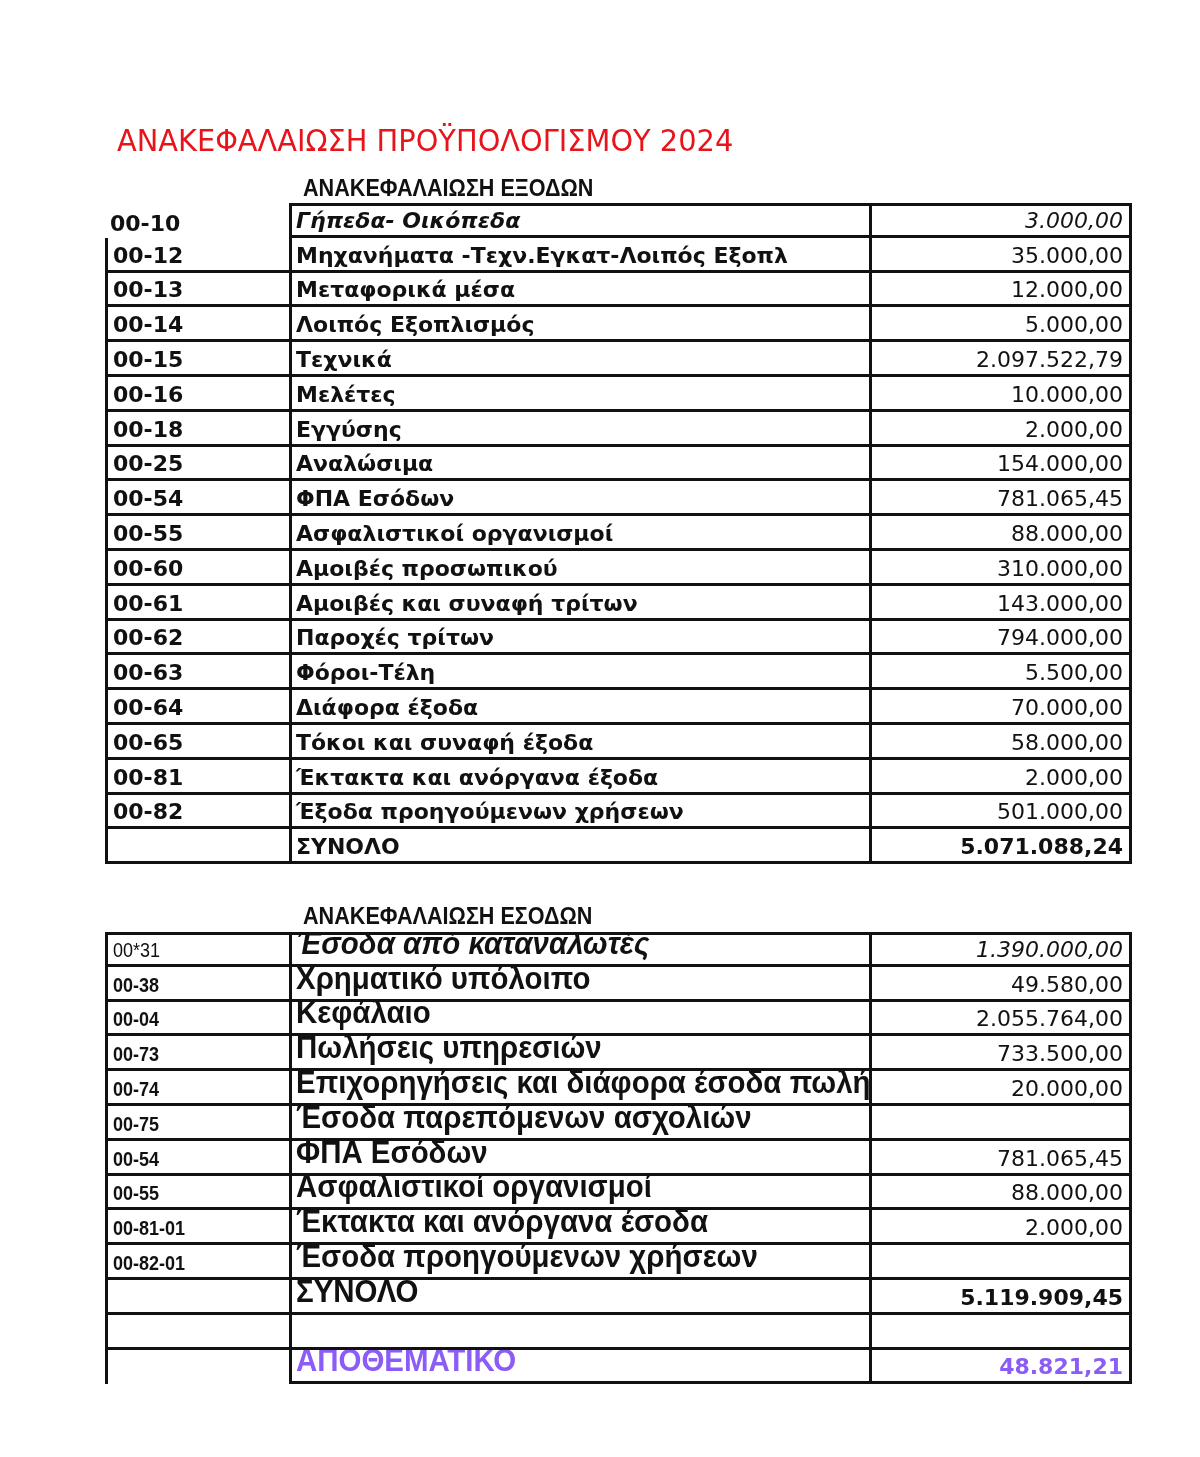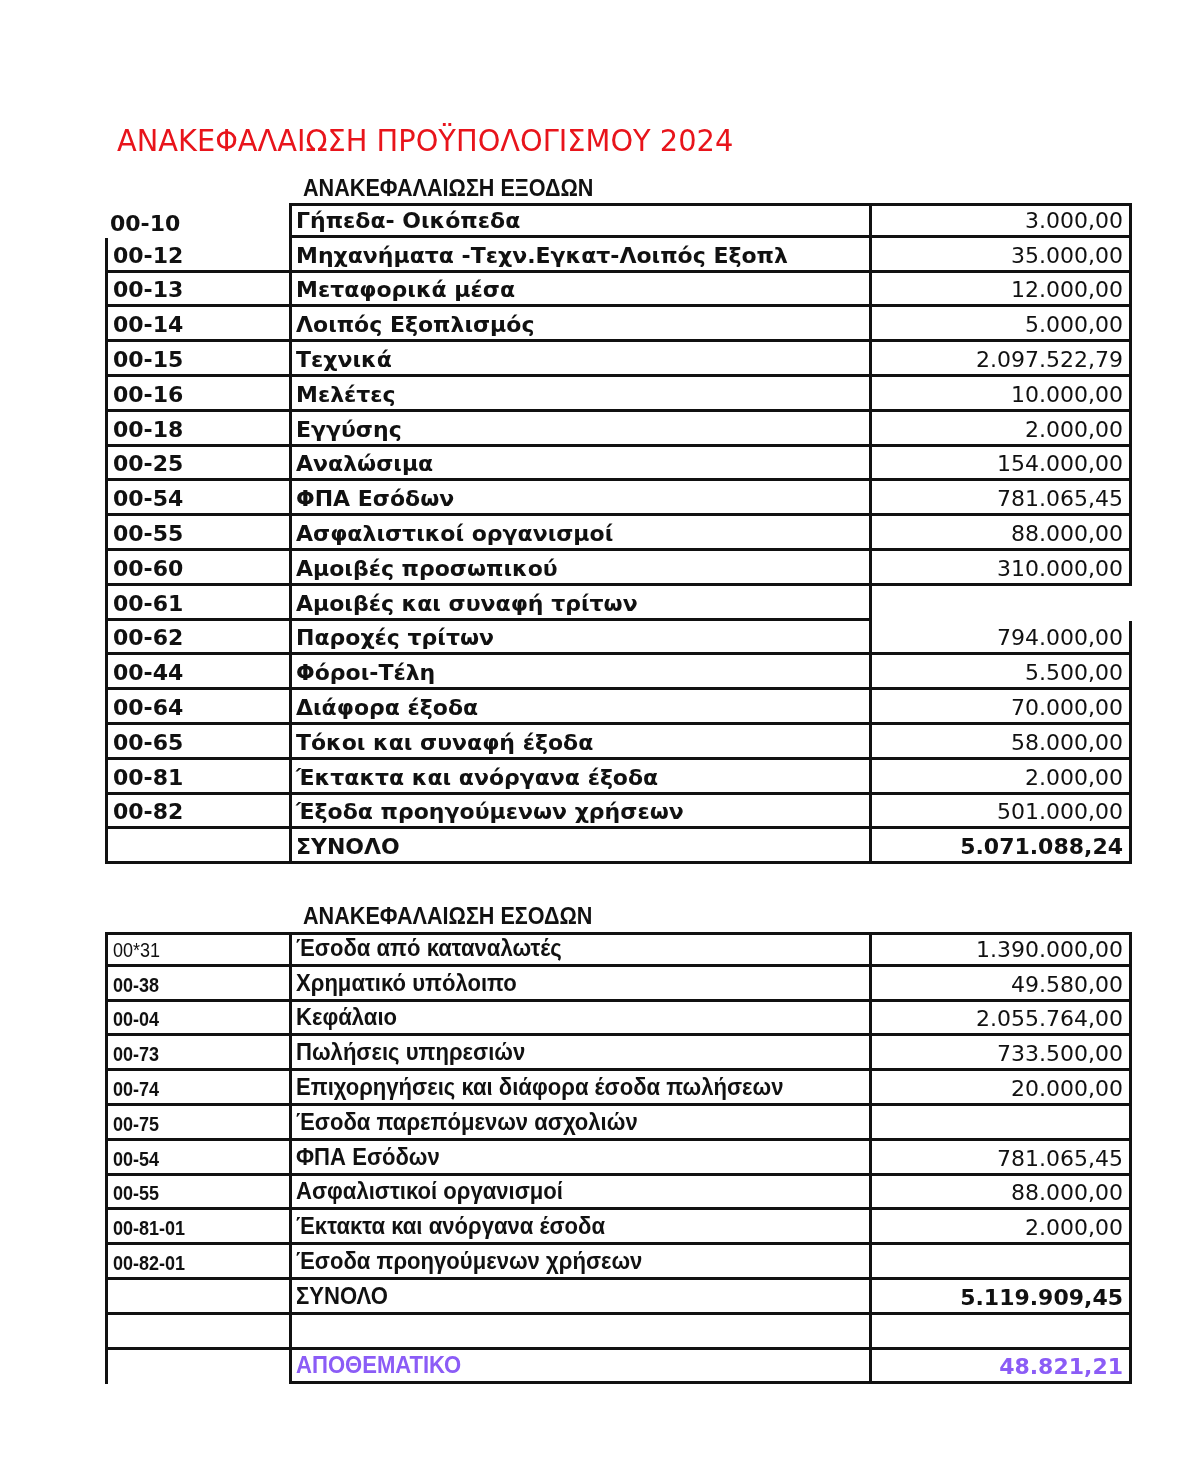--- a/index.html
+++ b/index.html
@@ -8,27 +8,27 @@
   .section-title { position: absolute; left: 303px; font-family: "Liberation Sans", sans-serif; font-weight: bold; font-size: 24px; color: #111; transform: scaleX(0.9); transform-origin: left top; white-space: nowrap; }
   .tbl { position: absolute; left: 105px; width: 1027px; }
   .row { display: flex; height: 34.8px; box-sizing: border-box; }
   .cell { box-sizing: border-box; border-bottom: 3px solid #111; display: flex; align-items: flex-end; padding-bottom: 2px; white-space: nowrap; overflow: hidden; font-size: 24px; }
   .c-code { width: 187px; border-left: 3px solid #111; border-right: 3px solid #111; padding-left: 5px; font-weight: bold; }
   .c-desc { width: 580px; border-right: 3px solid #111; padding-left: 4px; font-weight: bold; }
   .c-amt { width: 260px; border-right: 3px solid #111; justify-content: flex-end; padding-right: 6px; font-weight: normal; }
   .t1 .c-desc { font-family: "DejaVu Sans", sans-serif; font-size: 22px; font-weight: bold; }
   .t1 .c-amt { font-family: "DejaVu Sans", sans-serif; font-size: 22px; }
   .t1 .c-code { font-family: "DejaVu Sans", sans-serif; font-size: 22px; }
-  .t2 .c-desc { font-family: "Liberation Sans", sans-serif; font-size: 24px; }
+  .t2 .c-desc { font-family: "Liberation Sans", sans-serif; font-size: 32px; }
   .t2 .c-desc span { display: inline-block; transform: scaleX(0.92); transform-origin: left bottom; }
   .t2 .c-code { font-size: 20px; }
   .t2 .c-code span { display: inline-block; transform: scaleX(0.9); transform-origin: left bottom; }
   .t2 .c-amt { font-family: "DejaVu Sans", sans-serif; font-size: 22px; }
   .first-row .c-code { border-left: none; border-bottom: none; }
-  .first-row .c-desc, .first-row .c-amt { border-top: 3px solid #111; }
+  .first-row .c-desc, .first-row .c-amt { border-top: 3px solid #111; font-style: italic; }
   .t1 .first-row .c-code { border-bottom: 3px solid #111; border-left: none; }
   .t2 .first-row .c-code { border-top: 3px solid #111; border-left: 3px solid #111; border-bottom: 3px solid #111; }
   .thin { font-weight: normal !important; }
   .total .c-desc, .total .c-amt { font-weight: bold; }
   .reserve .c-desc, .reserve .c-amt { color: #8b5cf6; font-weight: bold; }
   .reserve .c-code { border-bottom: none; }
   .t1 .first-row .c-code { border-bottom: none; }
 </style>
 </head>
 <body>
@@ -159,35 +159,38 @@
         <span>310.000,00</span>
       </div>
     </div>
     <div class="row ">
       <div class="cell c-code">
         <span>00-61</span>
       </div>
       <div class="cell c-desc">
         <span>Αμοιβές και συναφή τρίτων</span>
       </div>
+      <div class="cell c-amt">
+        <span>143.000,00</span>
+      </div>
     </div>
     <div class="row ">
       <div class="cell c-code">
         <span>00-62</span>
       </div>
       <div class="cell c-desc">
         <span>Παροχές τρίτων</span>
       </div>
       <div class="cell c-amt">
         <span>794.000,00</span>
       </div>
     </div>
     <div class="row ">
       <div class="cell c-code">
-        <span>00-44</span>
+        <span>00-63</span>
       </div>
       <div class="cell c-desc">
         <span>Φόροι-Τέλη</span>
       </div>
       <div class="cell c-amt">
         <span>5.500,00</span>
       </div>
     </div>
     <div class="row ">
       <div class="cell c-code">

